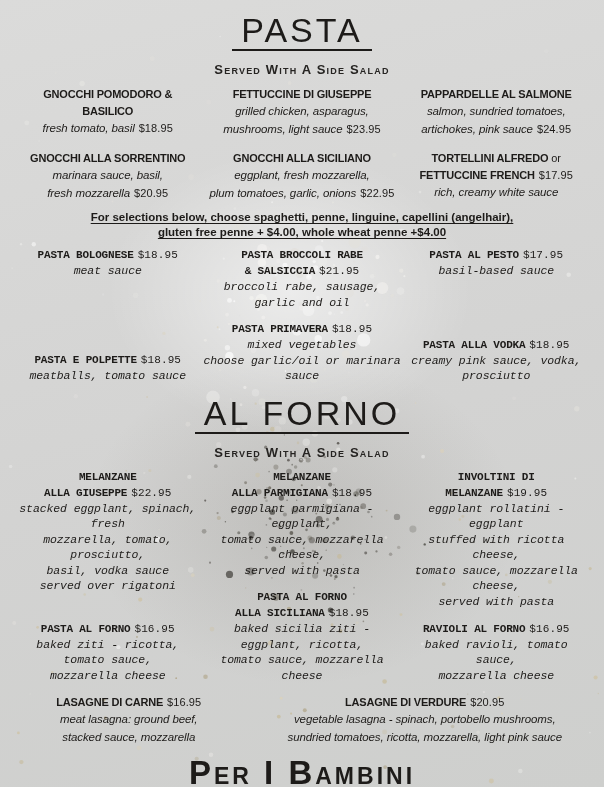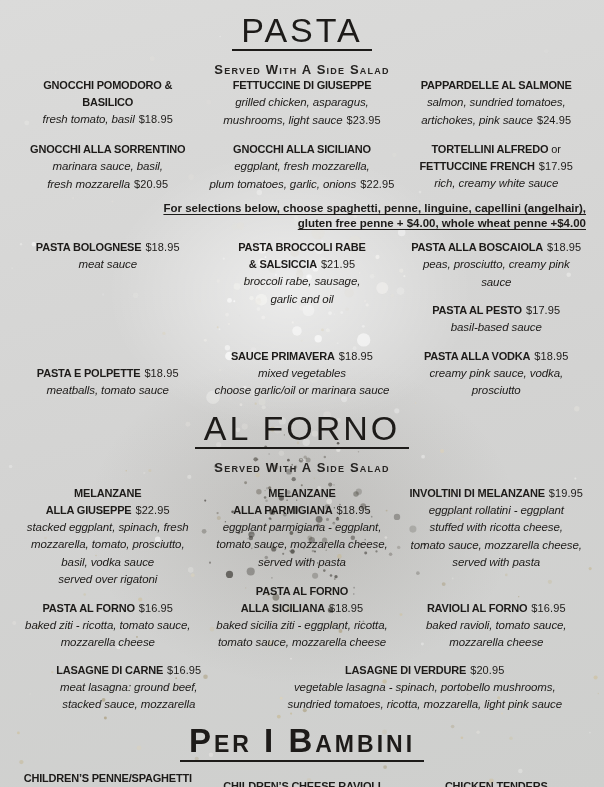--- a/index.html
+++ b/index.html
@@ -30,26 +30,26 @@
   }
 
   .item { line-height:15px; }
   .nm { font-weight:700; font-size:11px; letter-spacing:-0.2px; white-space:pre-line; }
   .pr { font-weight:400; font-size:11px; letter-spacing:0.1px; margin-left:4px; }
   .conj { font-weight:400; font-size:11px; margin-left:3px; }
   .ds { line-height:15.5px; }
   .desc { font-style:italic; font-size:11.5px; letter-spacing:-0.1px; white-space:pre-line; }
 
   .grid3 { display:grid; grid-template-columns:1fr 1.12fr 1fr; column-gap:4px; }
-  .cells { align-items:center; row-gap:12px; }
+  .cells { align-items:center; row-gap:12px; margin-top:9px; }
   .stacks { align-items:stretch; margin-top:1px; }
-  .stacks .col { display:flex; flex-direction:column; justify-content:space-between; gap:11px; }
+  .stacks .col { display:flex; flex-direction:column; justify-content:space-between; gap:11px;font-family:Liberation Mono, monospace; }
 
   .note { margin:9px auto 7px; font-weight:700; font-size:11.5px; line-height:15px; }
-  .note-line { text-decoration:underline; text-underline-offset:2px;text-align:right; }
+  .note-line { text-decoration:underline; text-underline-offset:2px; }
 
   .sec-alforno { margin-top:11px; }
   .sec-alforno .grid3 { margin-top:10px; }
   .lasagne { display:grid; grid-template-columns:39% 61%; column-gap:12px; margin-top:10px; align-items:center; }
   .sec-bambini { margin-top:11px; }
   .sec-bambini .cells { margin-top:7px; row-gap:10px; }
 </style>
 </head>
 <body>
 
@@ -466,30 +466,26 @@
         </div>
       </div>
       <div class="col">
         <div class="item">
           <div class="nm-line"><span class="nm">PASTA BROCCOLI RABE
 &amp; SALSICCIA</span><span class="pr">$21.95</span></div>
           <div class="ds"><span class="desc">broccoli rabe, sausage,
 garlic and oil</span></div>
         </div>
         <div class="item">
-          <div class="nm-line"><span class="nm">SAUCE PRIMAVERA</span><span class="pr">$18.95</span></div>
+          <div class="nm-line"><span class="nm">PASTA PRIMAVERA</span><span class="pr">$18.95</span></div>
           <div class="ds"><span class="desc">mixed vegetables
 choose garlic/oil or marinara sauce</span></div>
         </div>
       </div>
       <div class="col">
-        <div class="item">
-          <div class="nm-line"><span class="nm">PASTA ALLA BOSCAIOLA</span><span class="pr">$18.95</span></div>
-          <div class="ds"><span class="desc">peas, prosciutto, creamy pink sauce</span></div>
-        </div>
         <div class="item">
           <div class="nm-line"><span class="nm">PASTA AL PESTO</span><span class="pr">$17.95</span></div>
           <div class="ds"><span class="desc">basil-based sauce</span></div>
         </div>
         <div class="item">
           <div class="nm-line"><span class="nm">PASTA ALLA VODKA</span><span class="pr">$18.95</span></div>
           <div class="ds"><span class="desc">creamy pink sauce, vodka,
 prosciutto</span></div>
         </div>
       </div>

